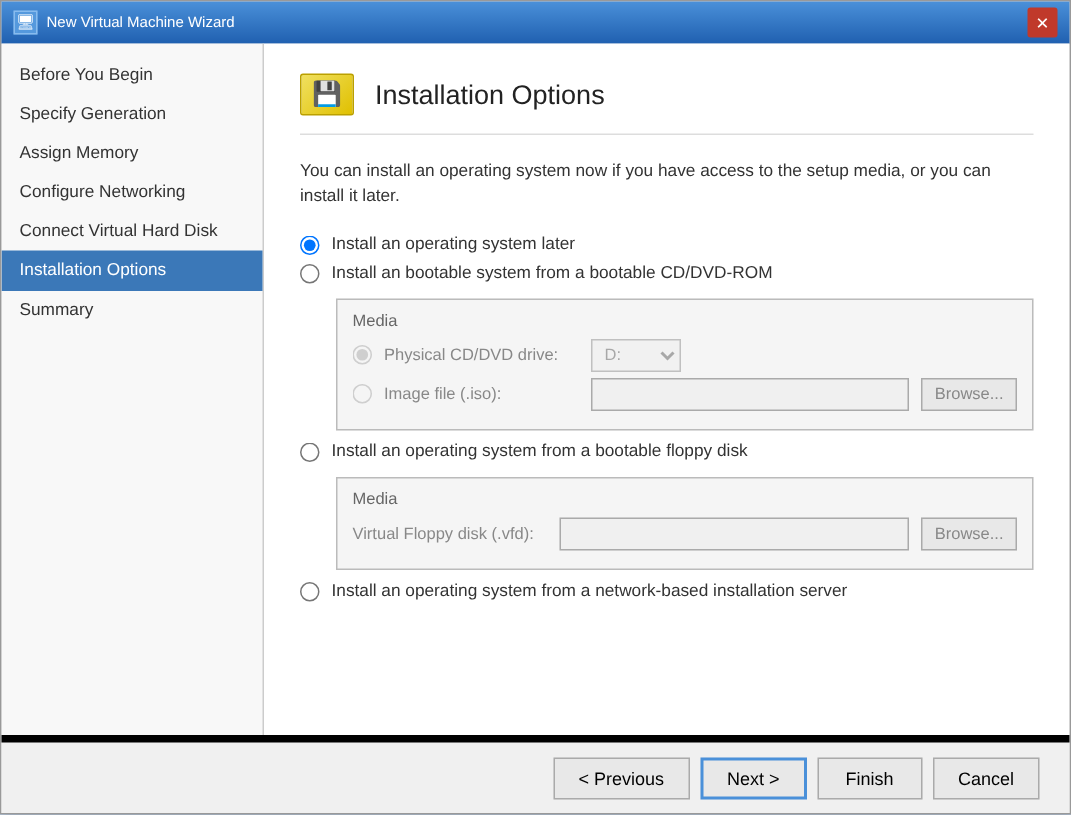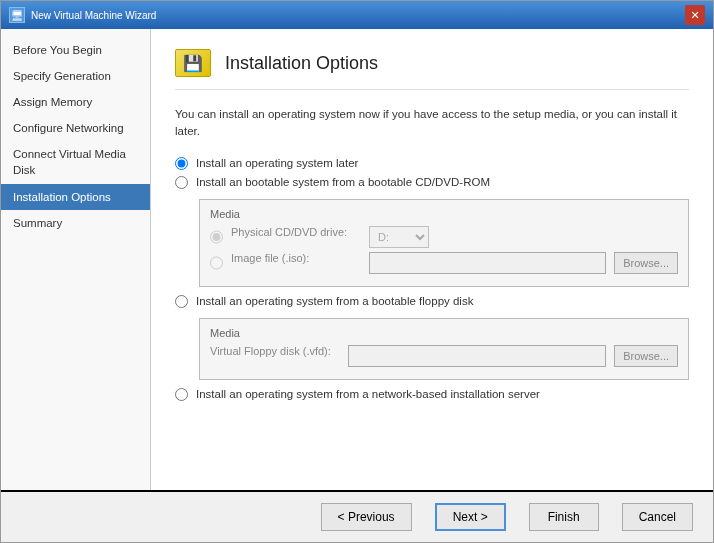--- a/index.html
+++ b/index.html
@@ -63,21 +63,21 @@
       justify-content: center;
       font-size: 11px;
       border-radius: 2px;
     }
     .content {
       display: flex;
       flex: 1;
       overflow: hidden;
     }
     .sidebar {
-      width: 150px;
+      width: 175px;
       background: #f8f8f8;
       border-right: 1px solid #ccc;
       padding: 8px 0;
       flex-shrink: 0;
     }
     .sidebar-item {
       padding: 5px 12px;
       cursor: pointer;
       color: #333;
       font-size: 11.5px;
@@ -147,20 +147,21 @@
       background: #f5f5f5;
       padding: 8px 10px;
     }
     .media-label {
       font-size: 11px;
       color: #666;
       margin-bottom: 6px;
     }
     .media-row {
       display: flex;
+      align-items: center;
       gap: 8px;
       margin-bottom: 4px;
     }
     .media-row input[type="radio"] {
       cursor: pointer;
     }
     .media-row-label {
       font-size: 11px;
       color: #888;
       width: 130px;
@@ -187,25 +188,25 @@
       height: 22px;
       padding: 0 8px;
       font-size: 11px;
       background: #e8e8e8;
       border: 1px solid #aaa;
       cursor: pointer;
       color: #888;
     }
     .footer {
       background: #f0f0f0;
-      border-top: 2px solid #000000;
+      border-top: 5px solid #000000;
       padding: 10px 20px;
       display: flex;
       justify-content: space-between;
-      gap: 23px;
+      gap: 7px;
       flex-shrink: 0;
       height: 52px;
       align-items: center;
     }
     .btn {
       height: 28px;
       padding: 0 16px;
       font-size: 12px;
       border: 1px solid #aaa;
       background: #e8e8e8;
@@ -240,21 +241,21 @@
       <div class="sidebar-item">
         <span>Specify Generation</span>
       </div>
       <div class="sidebar-item">
         <span>Assign Memory</span>
       </div>
       <div class="sidebar-item">
         <span>Configure Networking</span>
       </div>
       <div class="sidebar-item">
-        <span>Connect Virtual Media Disk</span>
+        <span>Connect Virtual Hard Disk</span>
       </div>
       <div class="sidebar-item active">
         <span>Installation Options</span>
       </div>
       <div class="sidebar-item">
         <span>Summary</span>
       </div>
     </div>
 
     <div class="main-panel">

